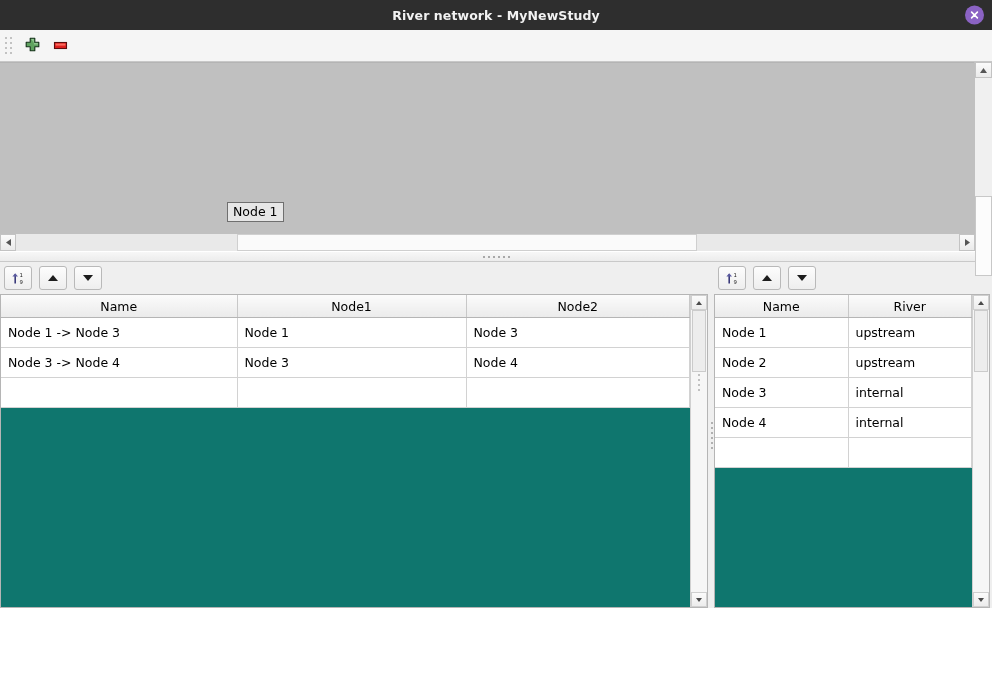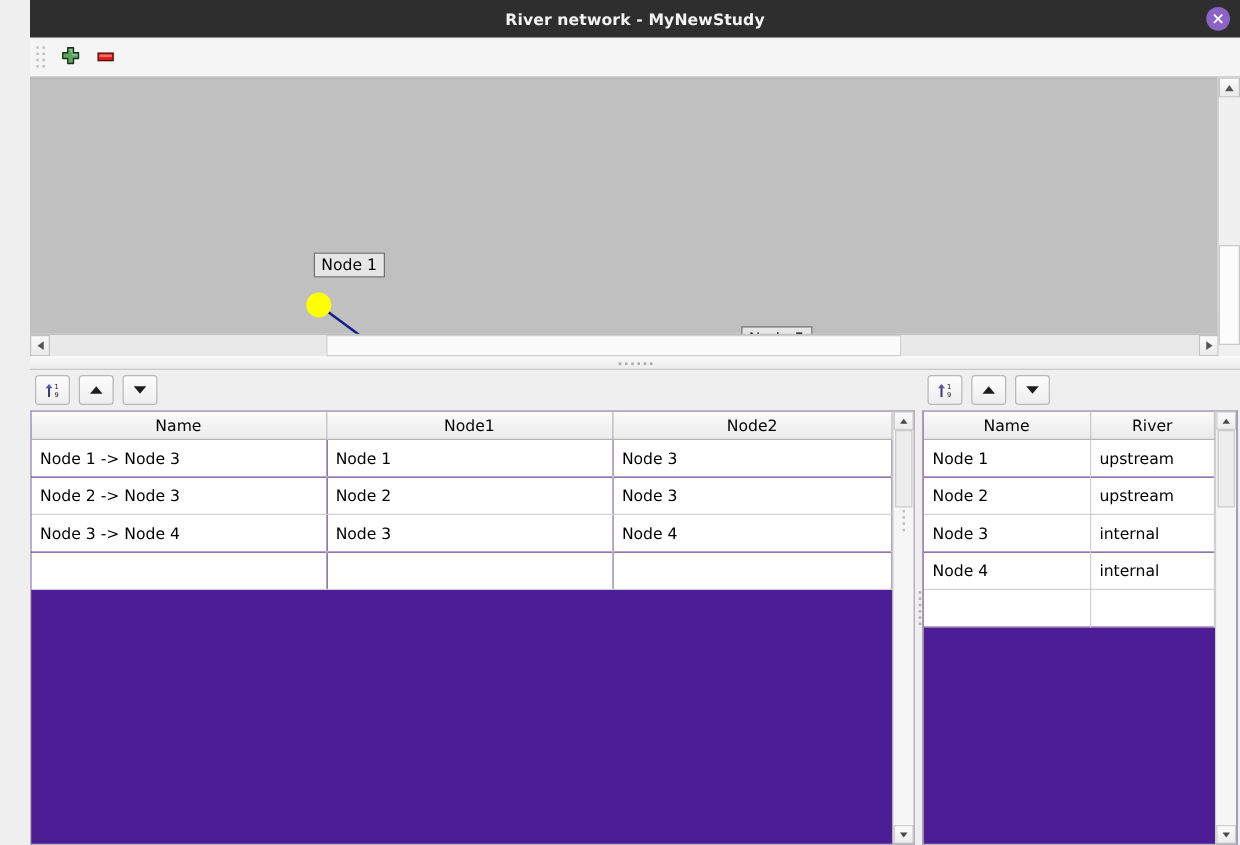--- a/index.html
+++ b/index.html
@@ -10,27 +10,26 @@
   body {
     width: 992px;
     height: 676px;
     overflow: hidden;
     font-family: "DejaVu Sans", "Liberation Sans", sans-serif;
     font-size: 12px;
     color: #000000;
   }
   .window {
     width: 992px;
-    height: 676px;
+    height: 608px;
     display: flex;
     flex-direction: column;
     background: #efefef;
     box-sizing: border-box;
     position: relative;
-    padding-left: 24px;
   }
 
   
   .titlebar {
     height: 30px;
     background: #2e2e2e;
     color: #ffffff;
     display: flex;
     align-items: center;
     justify-content: center;
@@ -239,21 +238,21 @@
     justify-content: center;
     cursor: pointer;
     box-sizing: border-box;
   }
 
   .table-wrap {
     flex: 1 1 auto;
     display: flex;
     min-height: 0;
     margin: 0 2px 0 0;
-    background: #4c1d95;
+    background: #0f766e;
     border: 1px solid #b5b5b5;
     box-sizing: border-box;
     overflow: hidden;
   }
   .table-area { flex: 1 1 auto; min-width: 0; display: flex; flex-direction: column; }
   table.grid {
     border-collapse: collapse;
     table-layout: fixed;
     width: 100%;
     font-size: 12.5px;
@@ -468,25 +467,20 @@
                   <th>Node2</th>
                 </tr>
               </thead>
             <tbody id="reaches-body">
                 <tr>
                   <td>Node 1 -&gt; Node 3</td>
                   <td>Node 1</td>
                   <td>Node 3</td>
                 </tr>
                 <tr>
-                  <td>Node 2 -&gt; Node 3</td>
-                  <td>Node 2</td>
-                  <td>Node 3</td>
-                </tr>
-                <tr>
                   <td>Node 3 -&gt; Node 4</td>
                   <td>Node 3</td>
                   <td>Node 4</td>
                 </tr>
                 <tr>
                   <td>&nbsp;</td>
                   <td>&nbsp;</td>
                   <td>&nbsp;</td>
                 </tr>
               </tbody>

